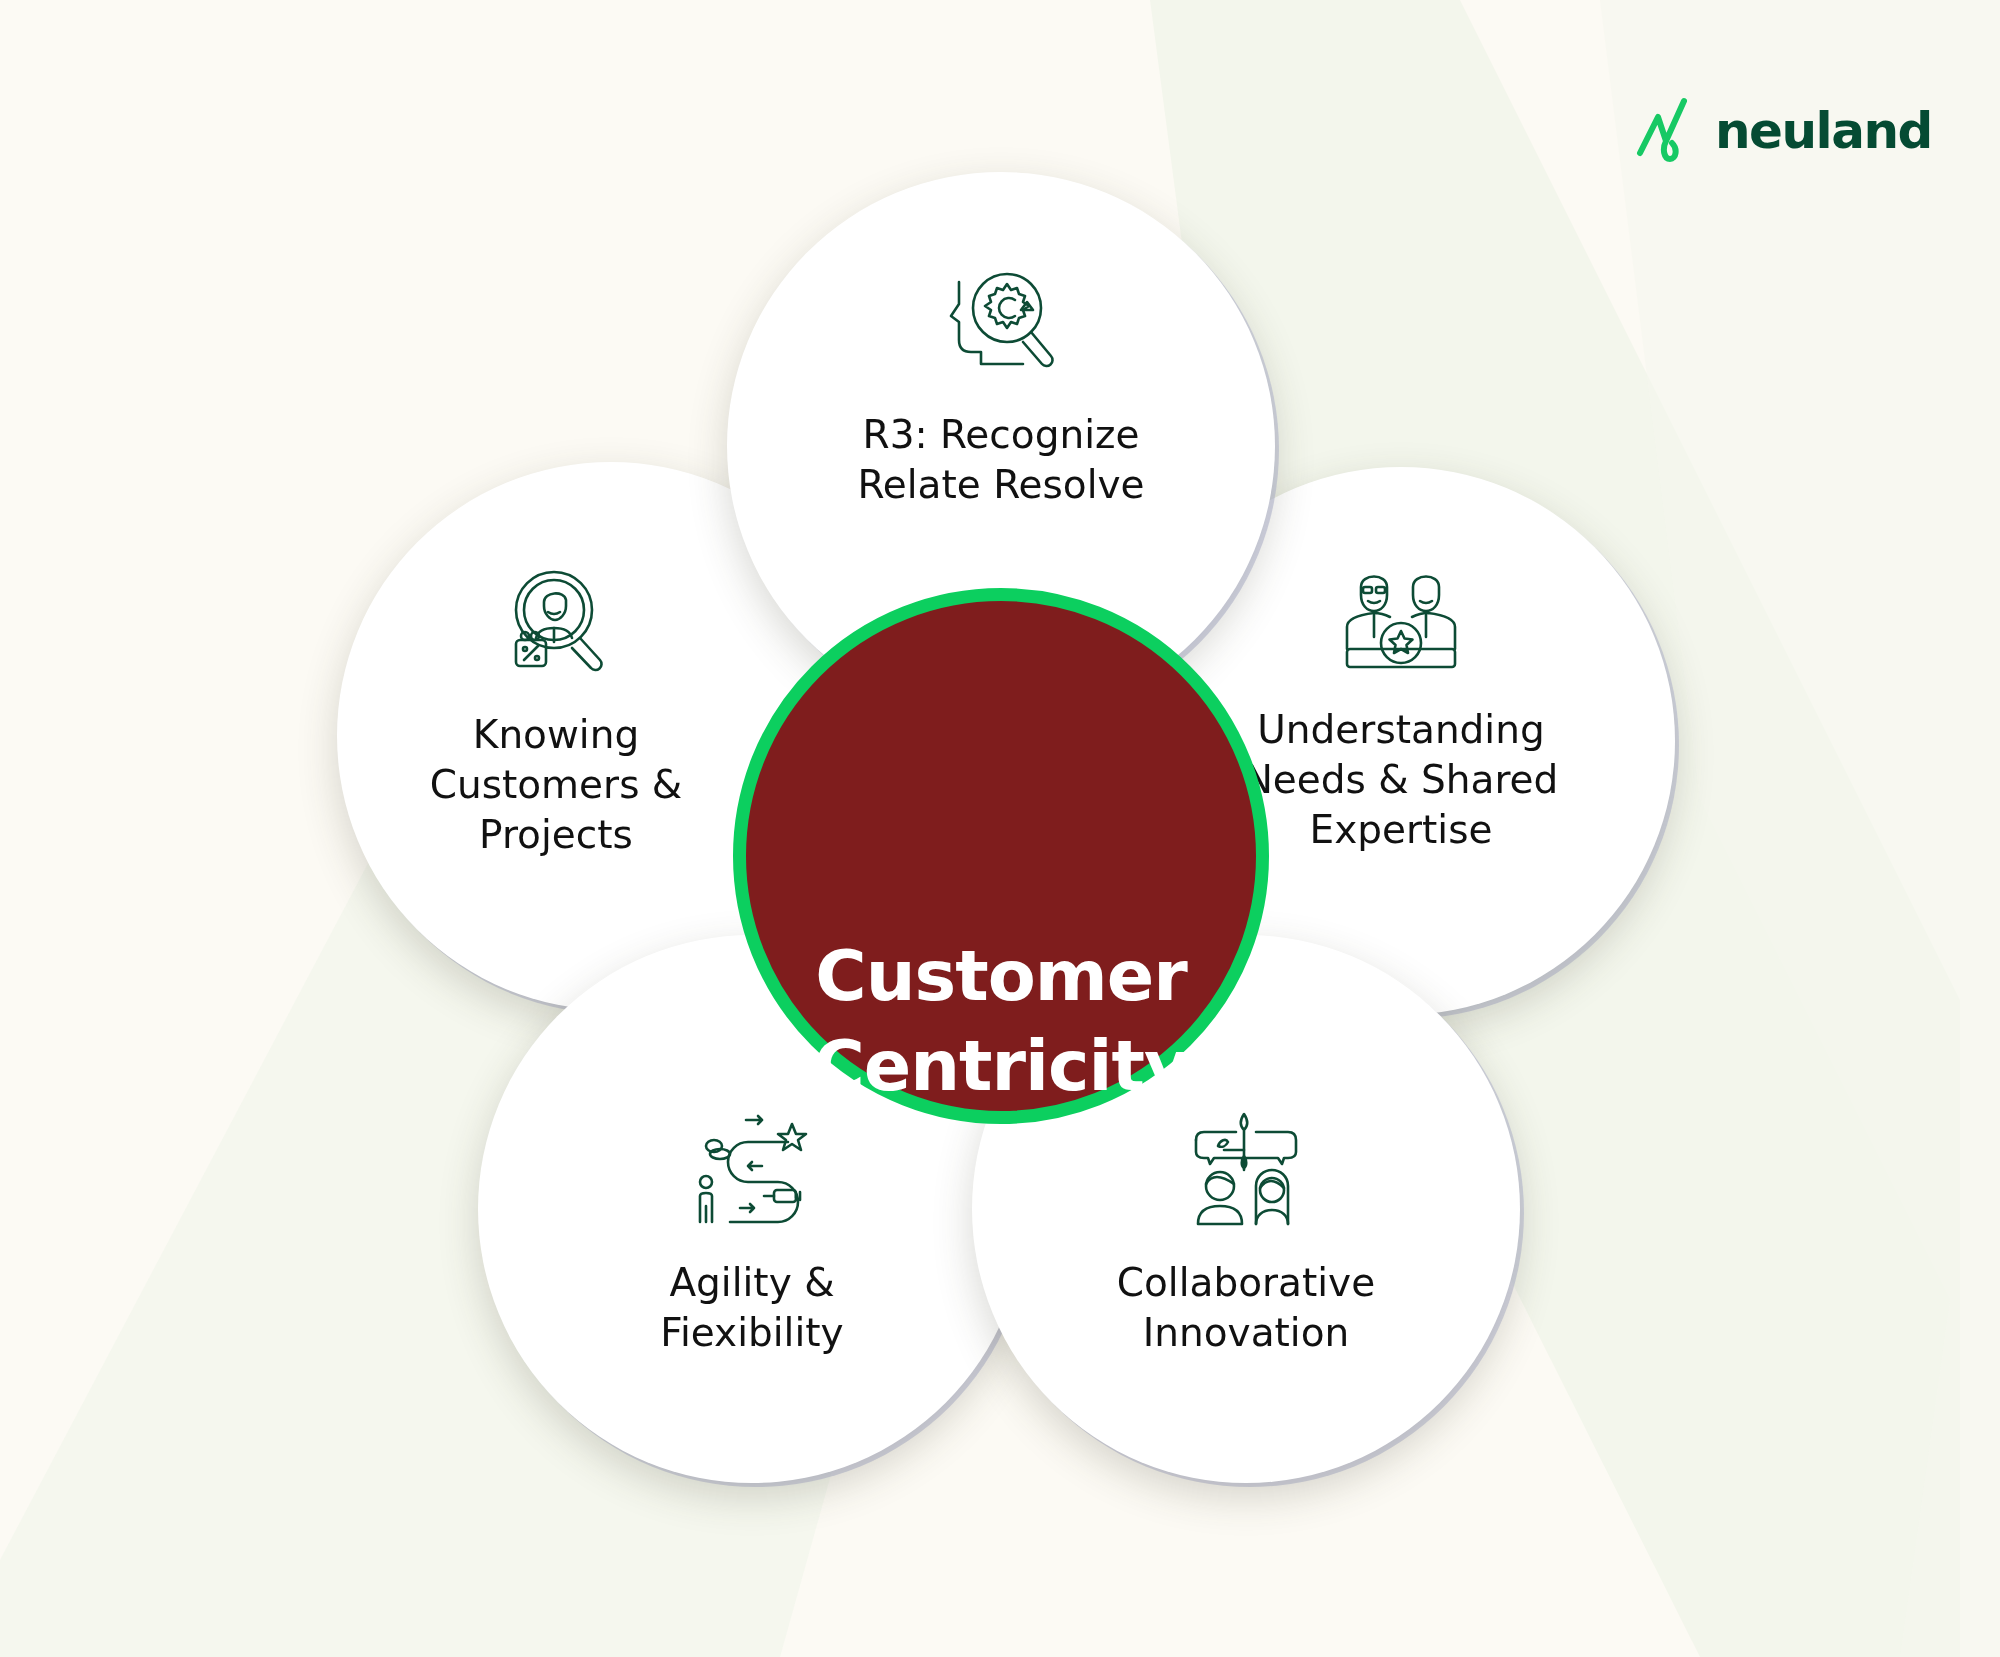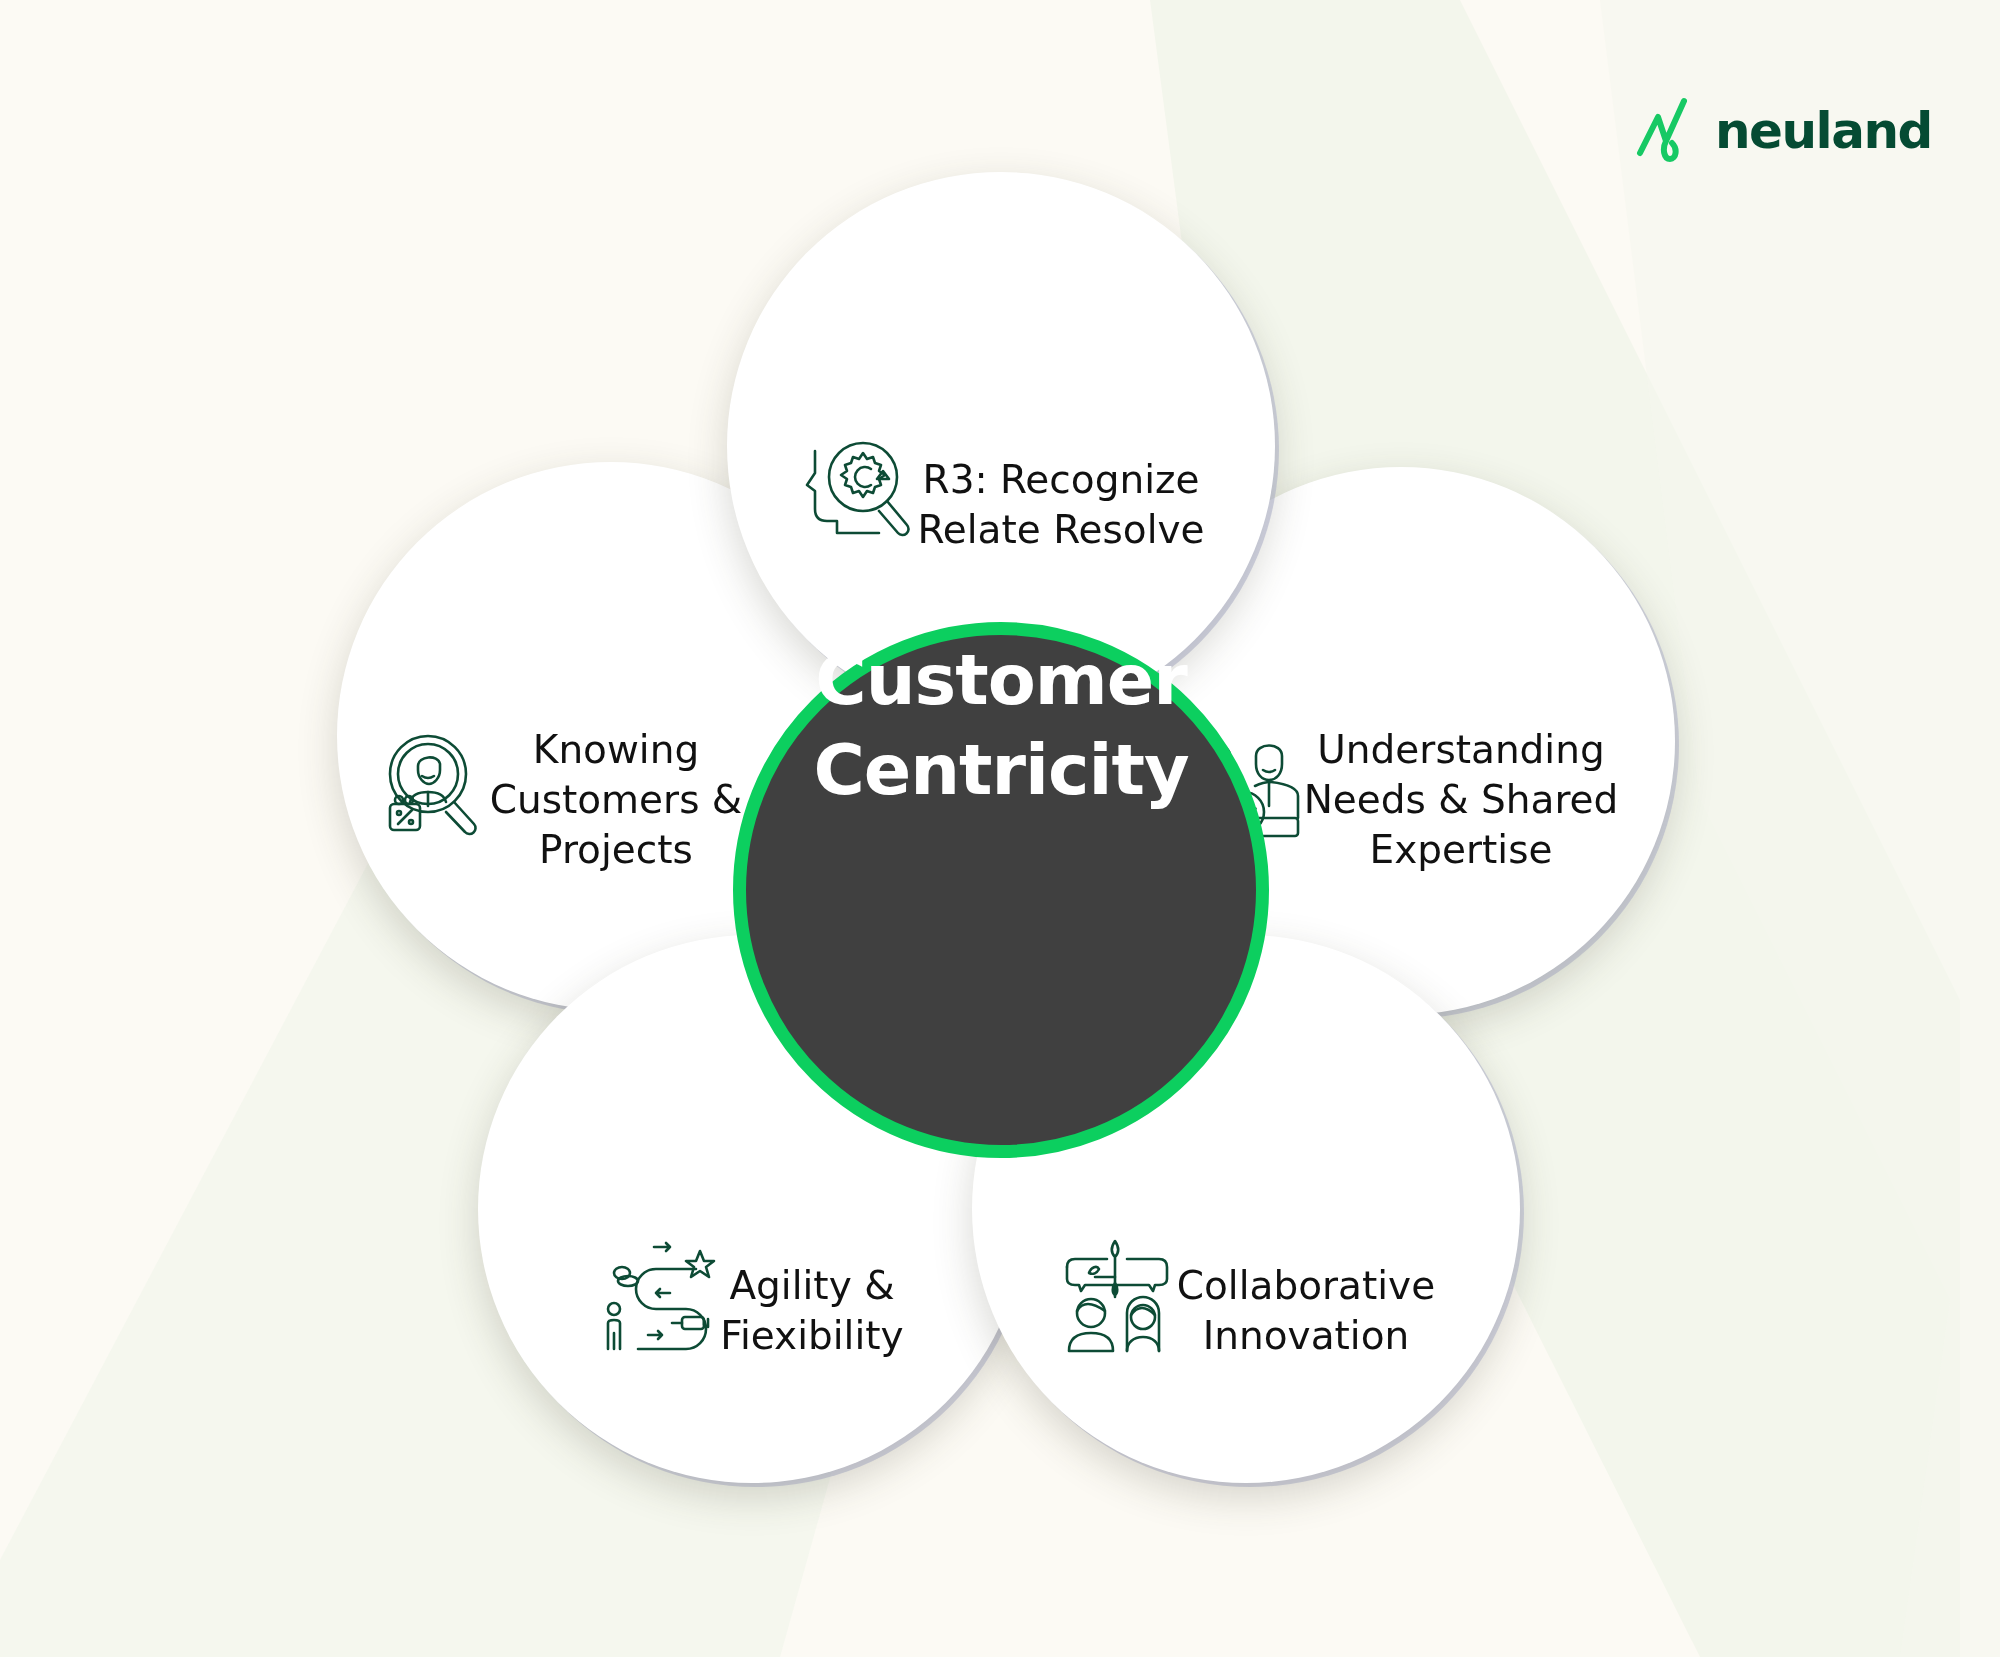--- a/index.html
+++ b/index.html
@@ -14,35 +14,34 @@
     display: flex; align-items: center; gap: 12px; z-index: 5;
   }
   .logo-text {
     font-family: "DejaVu Sans", sans-serif; font-weight: bold;
     font-size: 50px; color: #054b33; letter-spacing: -1.5px; margin-left: 7px;
   }
   .petal {
     position: absolute; width: 548px; height: 548px; border-radius: 50%;
     background: #ffffff;
     box-shadow: 0 14px 40px rgba(60,60,40,0.20), 4px 4px 0 rgba(180,184,214,0.55);
-    display: flex; align-items: center;
+    display: flex; flex-direction: column; align-items: center;
     box-sizing: border-box;
-    justify-content: center;
   }
   .petal .icon { width: 120px; height: 120px; }
   .petal .label {
     font-family: "DejaVu Sans", sans-serif;
     font-size: 39px; line-height: 50px; color: #111111;
     text-align: center; white-space: pre-line; margin-top: 28px;
   }
   .center {
-    position: absolute; left: 733px; top: 622px; width: 536px; height: 536px;
-    border-radius: 50%; background: #404040; border: 13px solid #0ccf5f;
+    position: absolute; left: 733px; top: 588px; width: 536px; height: 536px;
+    border-radius: 50%; background: #7f1d1d; border: 13px solid #0ccf5f;
     box-sizing: border-box; z-index: 10;
-    display: flex; align-items: flex-start; justify-content: center;
+    display: flex; align-items: flex-end; justify-content: center;
   }
   .center-title {
     font-family: "DejaVu Sans", sans-serif; font-weight: bold;
     font-size: 70px; line-height: 90px; color: #ffffff; text-align: center;
     white-space: pre-line; letter-spacing: -1px;
   }
   svg.ic { stroke: #0d4b35; fill: none; stroke-width: 2.6; stroke-linecap: round; stroke-linejoin: round; }
 </style>
 </head>
 <body>

